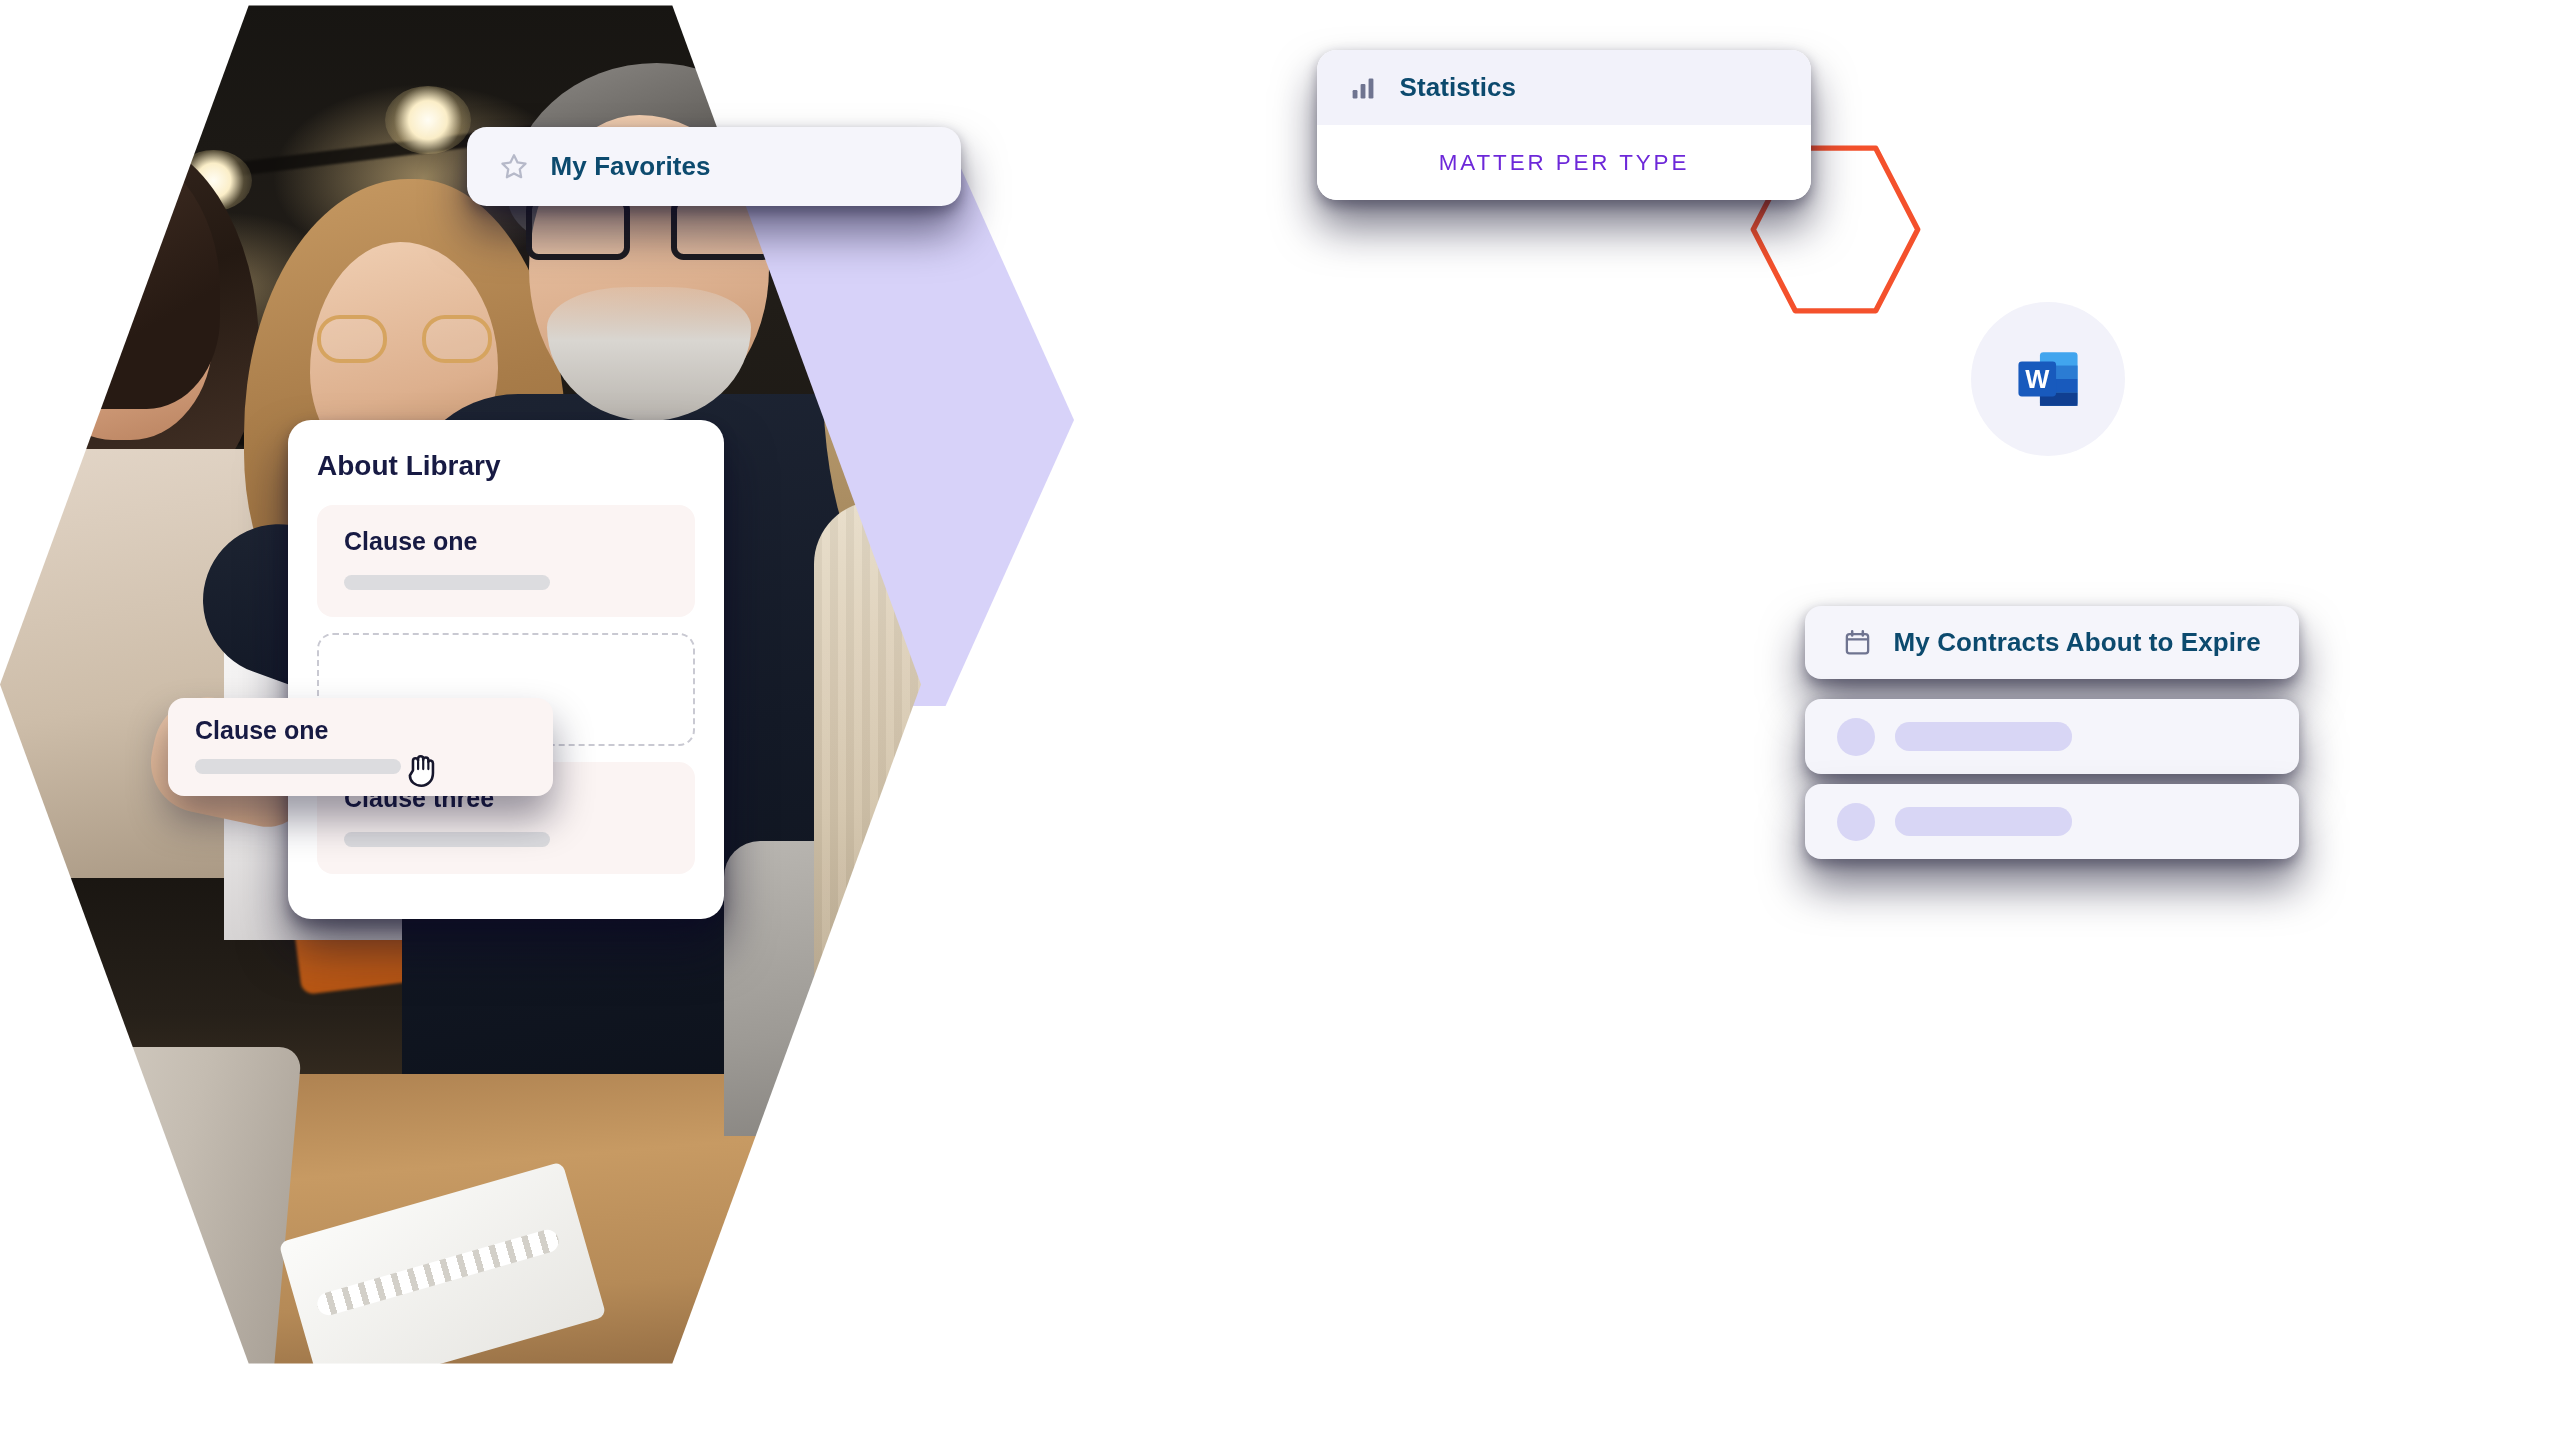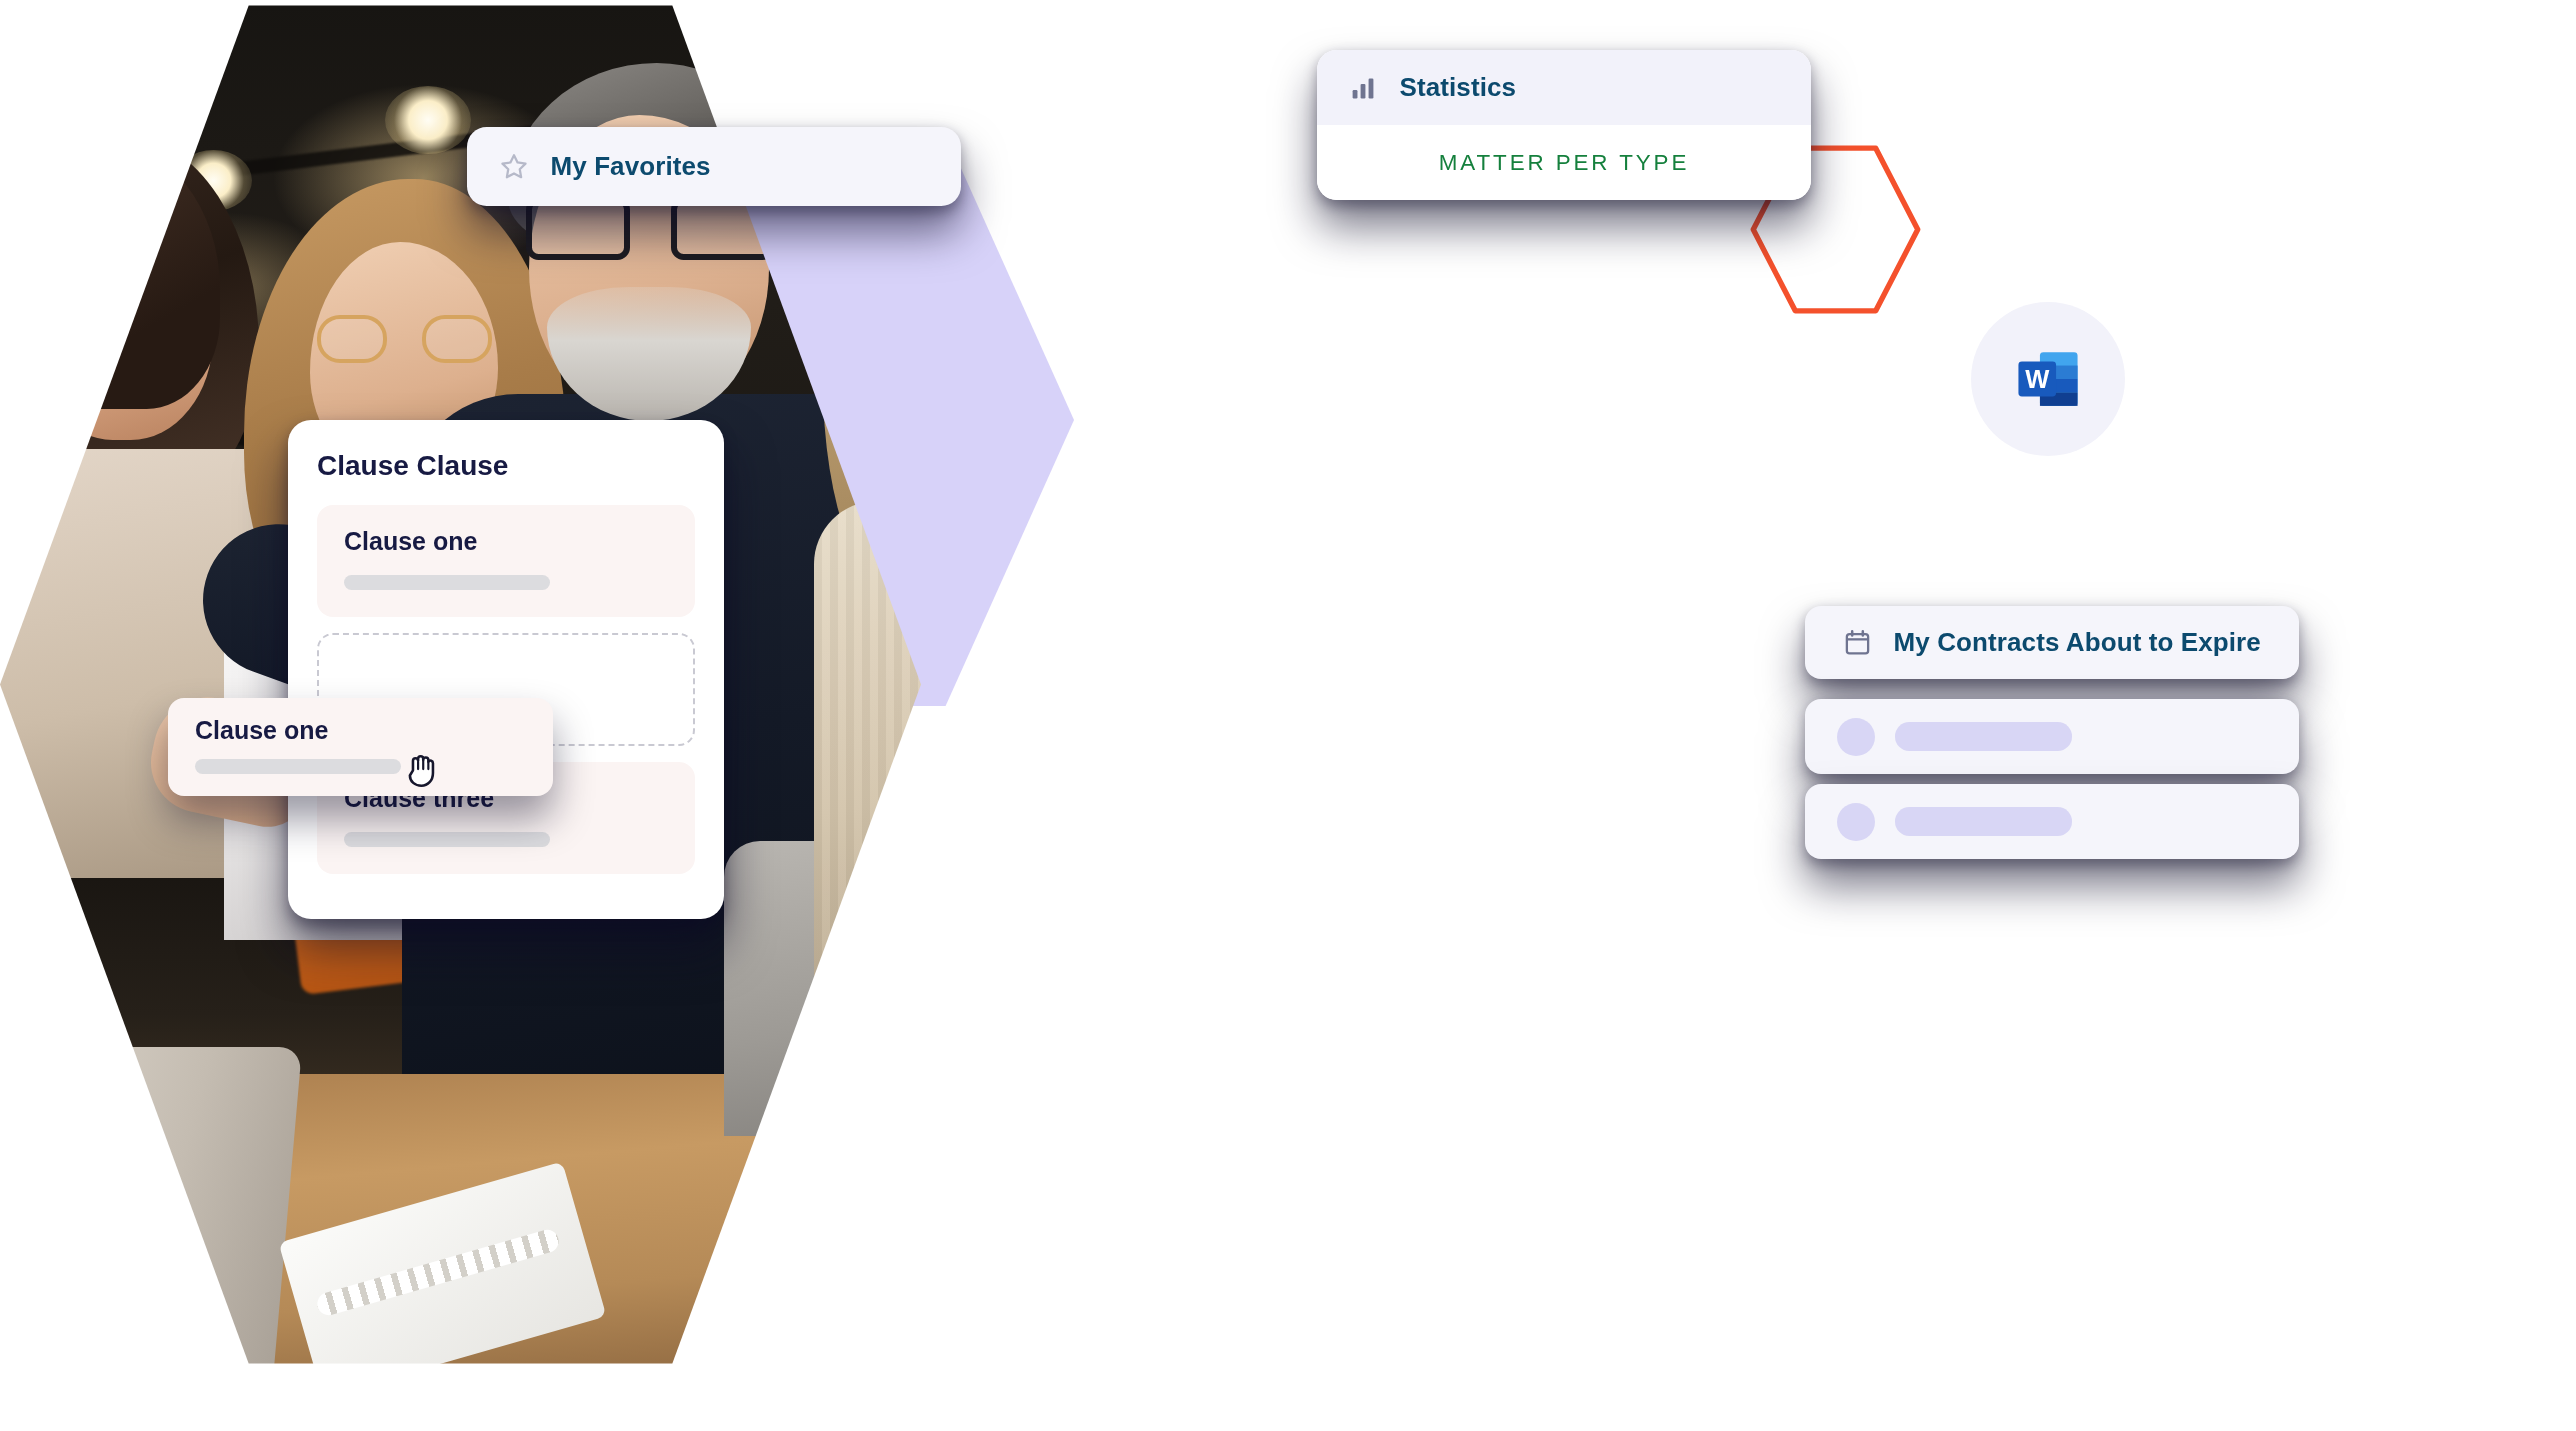--- a/index.html
+++ b/index.html
@@ -310,21 +310,21 @@
     box-sizing: border-box;
   }
   #statistics-body {
     height: 75px;
     background: #ffffff;
     display: flex;
     align-items: center;
     justify-content: center;
   }
   #statistics-subtitle {
-    color: #15803d;
+    color: #6d28d9;
     font-size: 22.4px;
     letter-spacing: 2.9px;
     text-transform: uppercase;
   }
 
   
   #clause-library-panel {
     position: absolute;
     left: 288px;
     top: 420px;
@@ -528,21 +528,21 @@
         <rect x="16.2" y="4.5" width="4" height="16.5" rx="1" fill="#6f7490"></rect>
       </svg>
       <span class="card-label">Statistics</span>
     </div>
     <div id="statistics-body">
       <span id="statistics-subtitle">MATTER PER TYPE</span>
     </div>
   </div>
 
   <div id="clause-library-panel">
-    <div id="clause-library-title">Clause Clause</div>
+    <div id="clause-library-title">About Library</div>
 
     <div class="clause-card">
       <div class="clause-card-title">Clause one</div>
       <div class="skeleton-bar"></div>
     </div>
 
     <div id="clause-dropzone"></div>
 
     <div class="clause-card">
       <div class="clause-card-title">Clause three</div>

